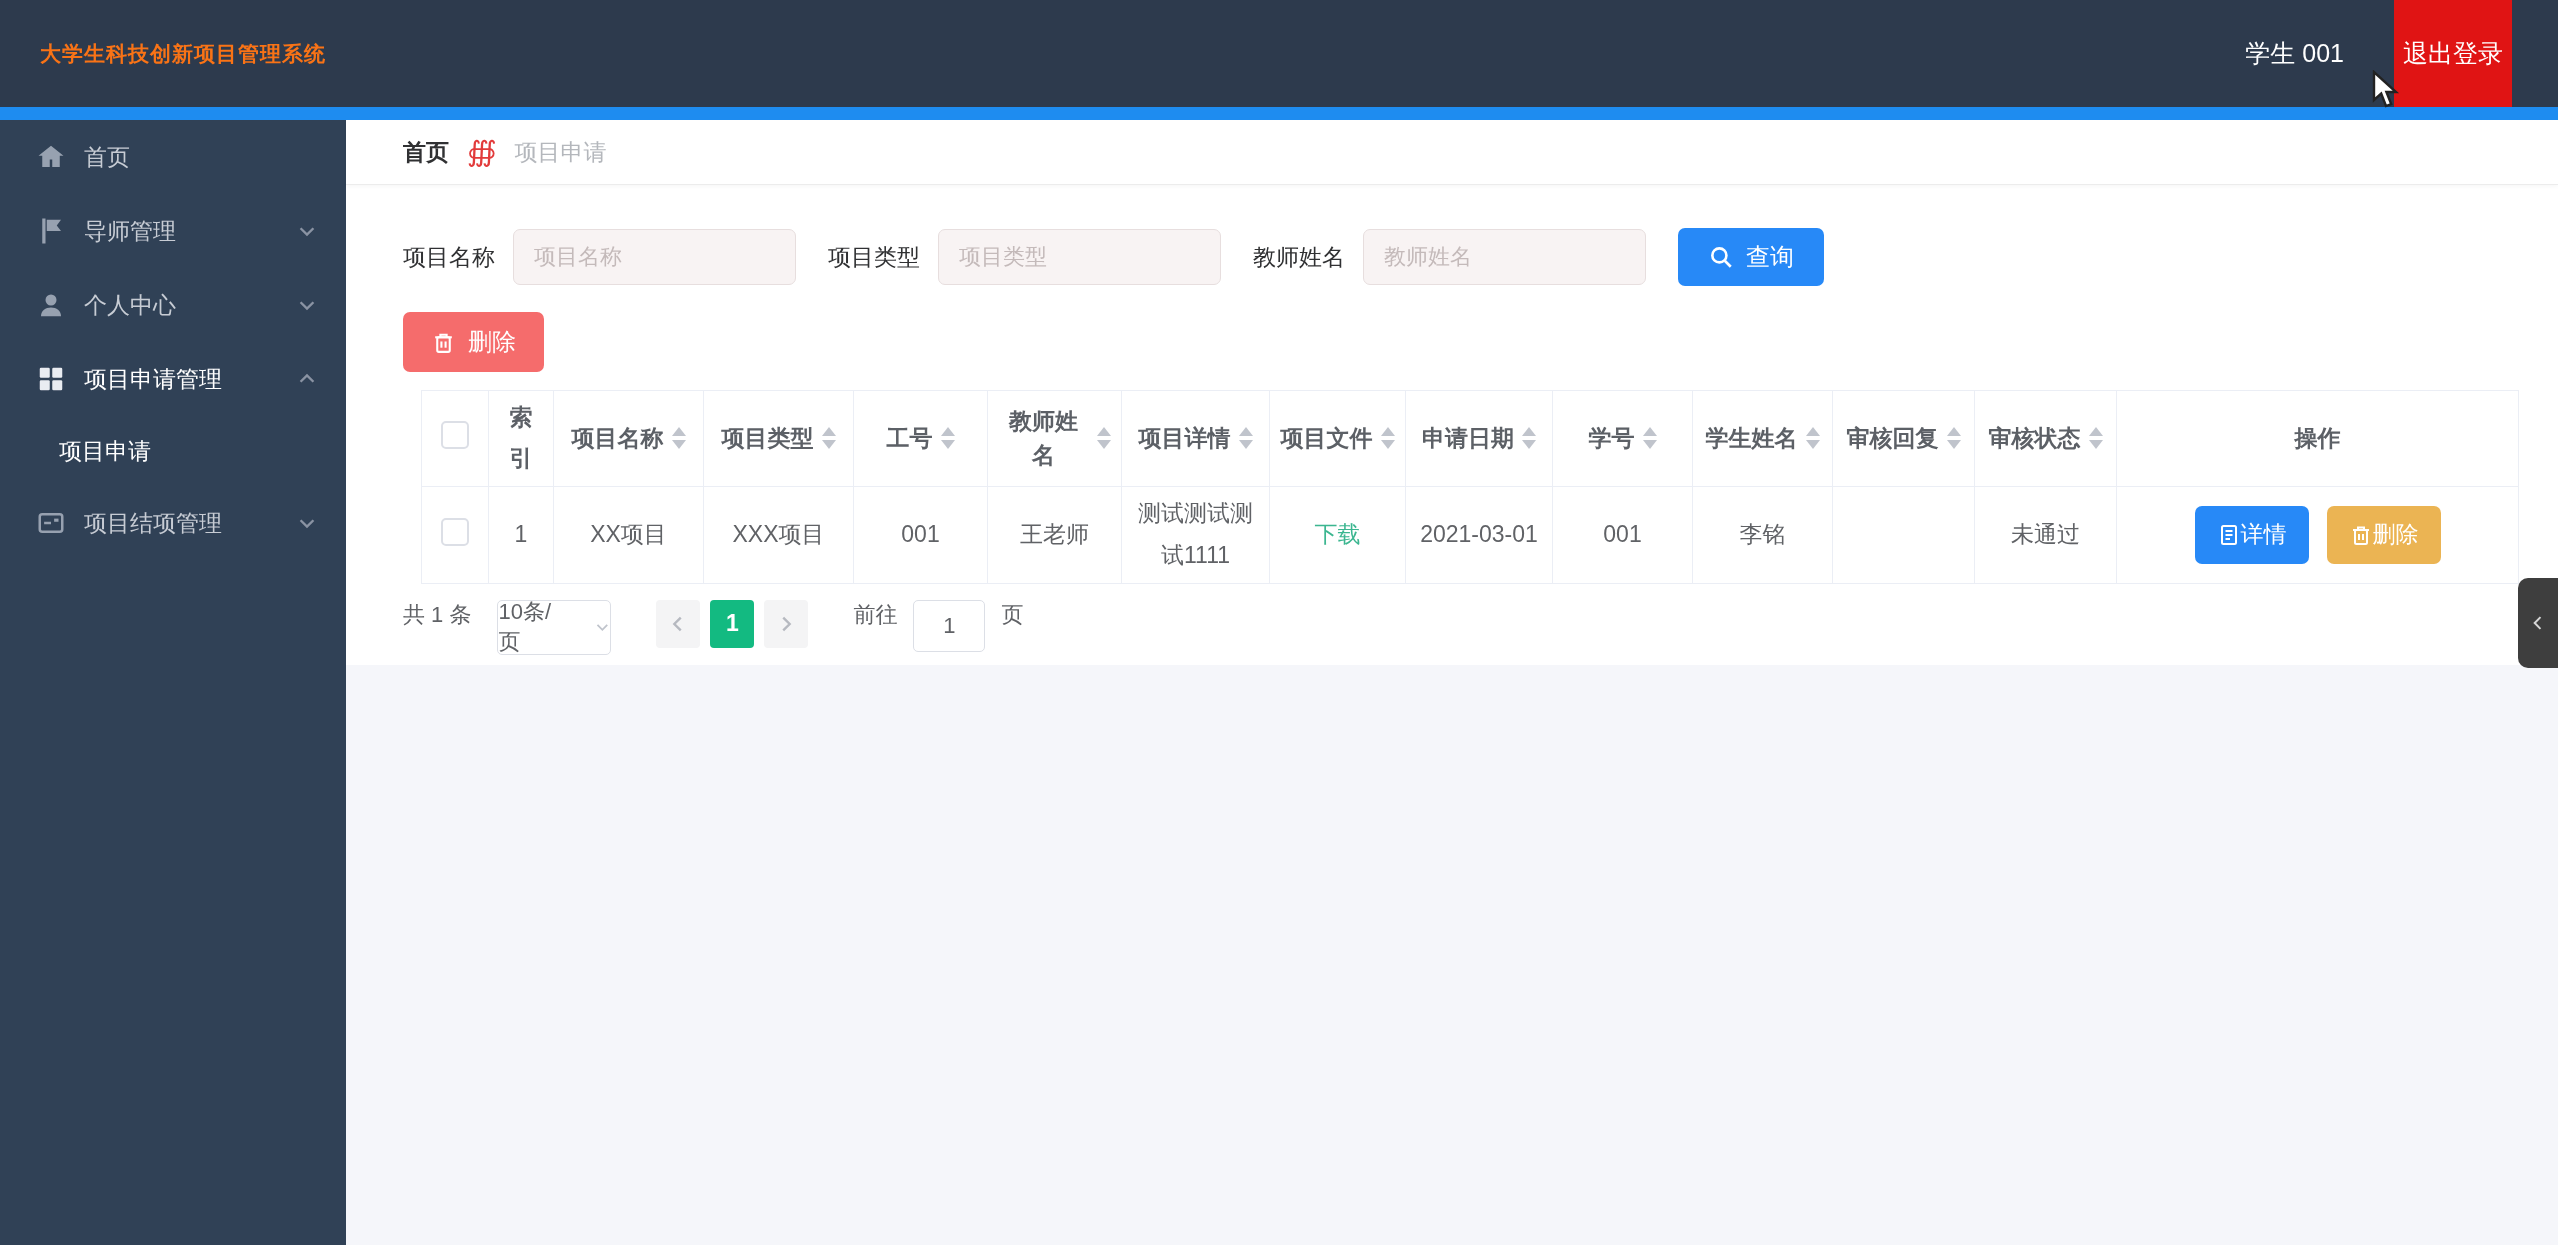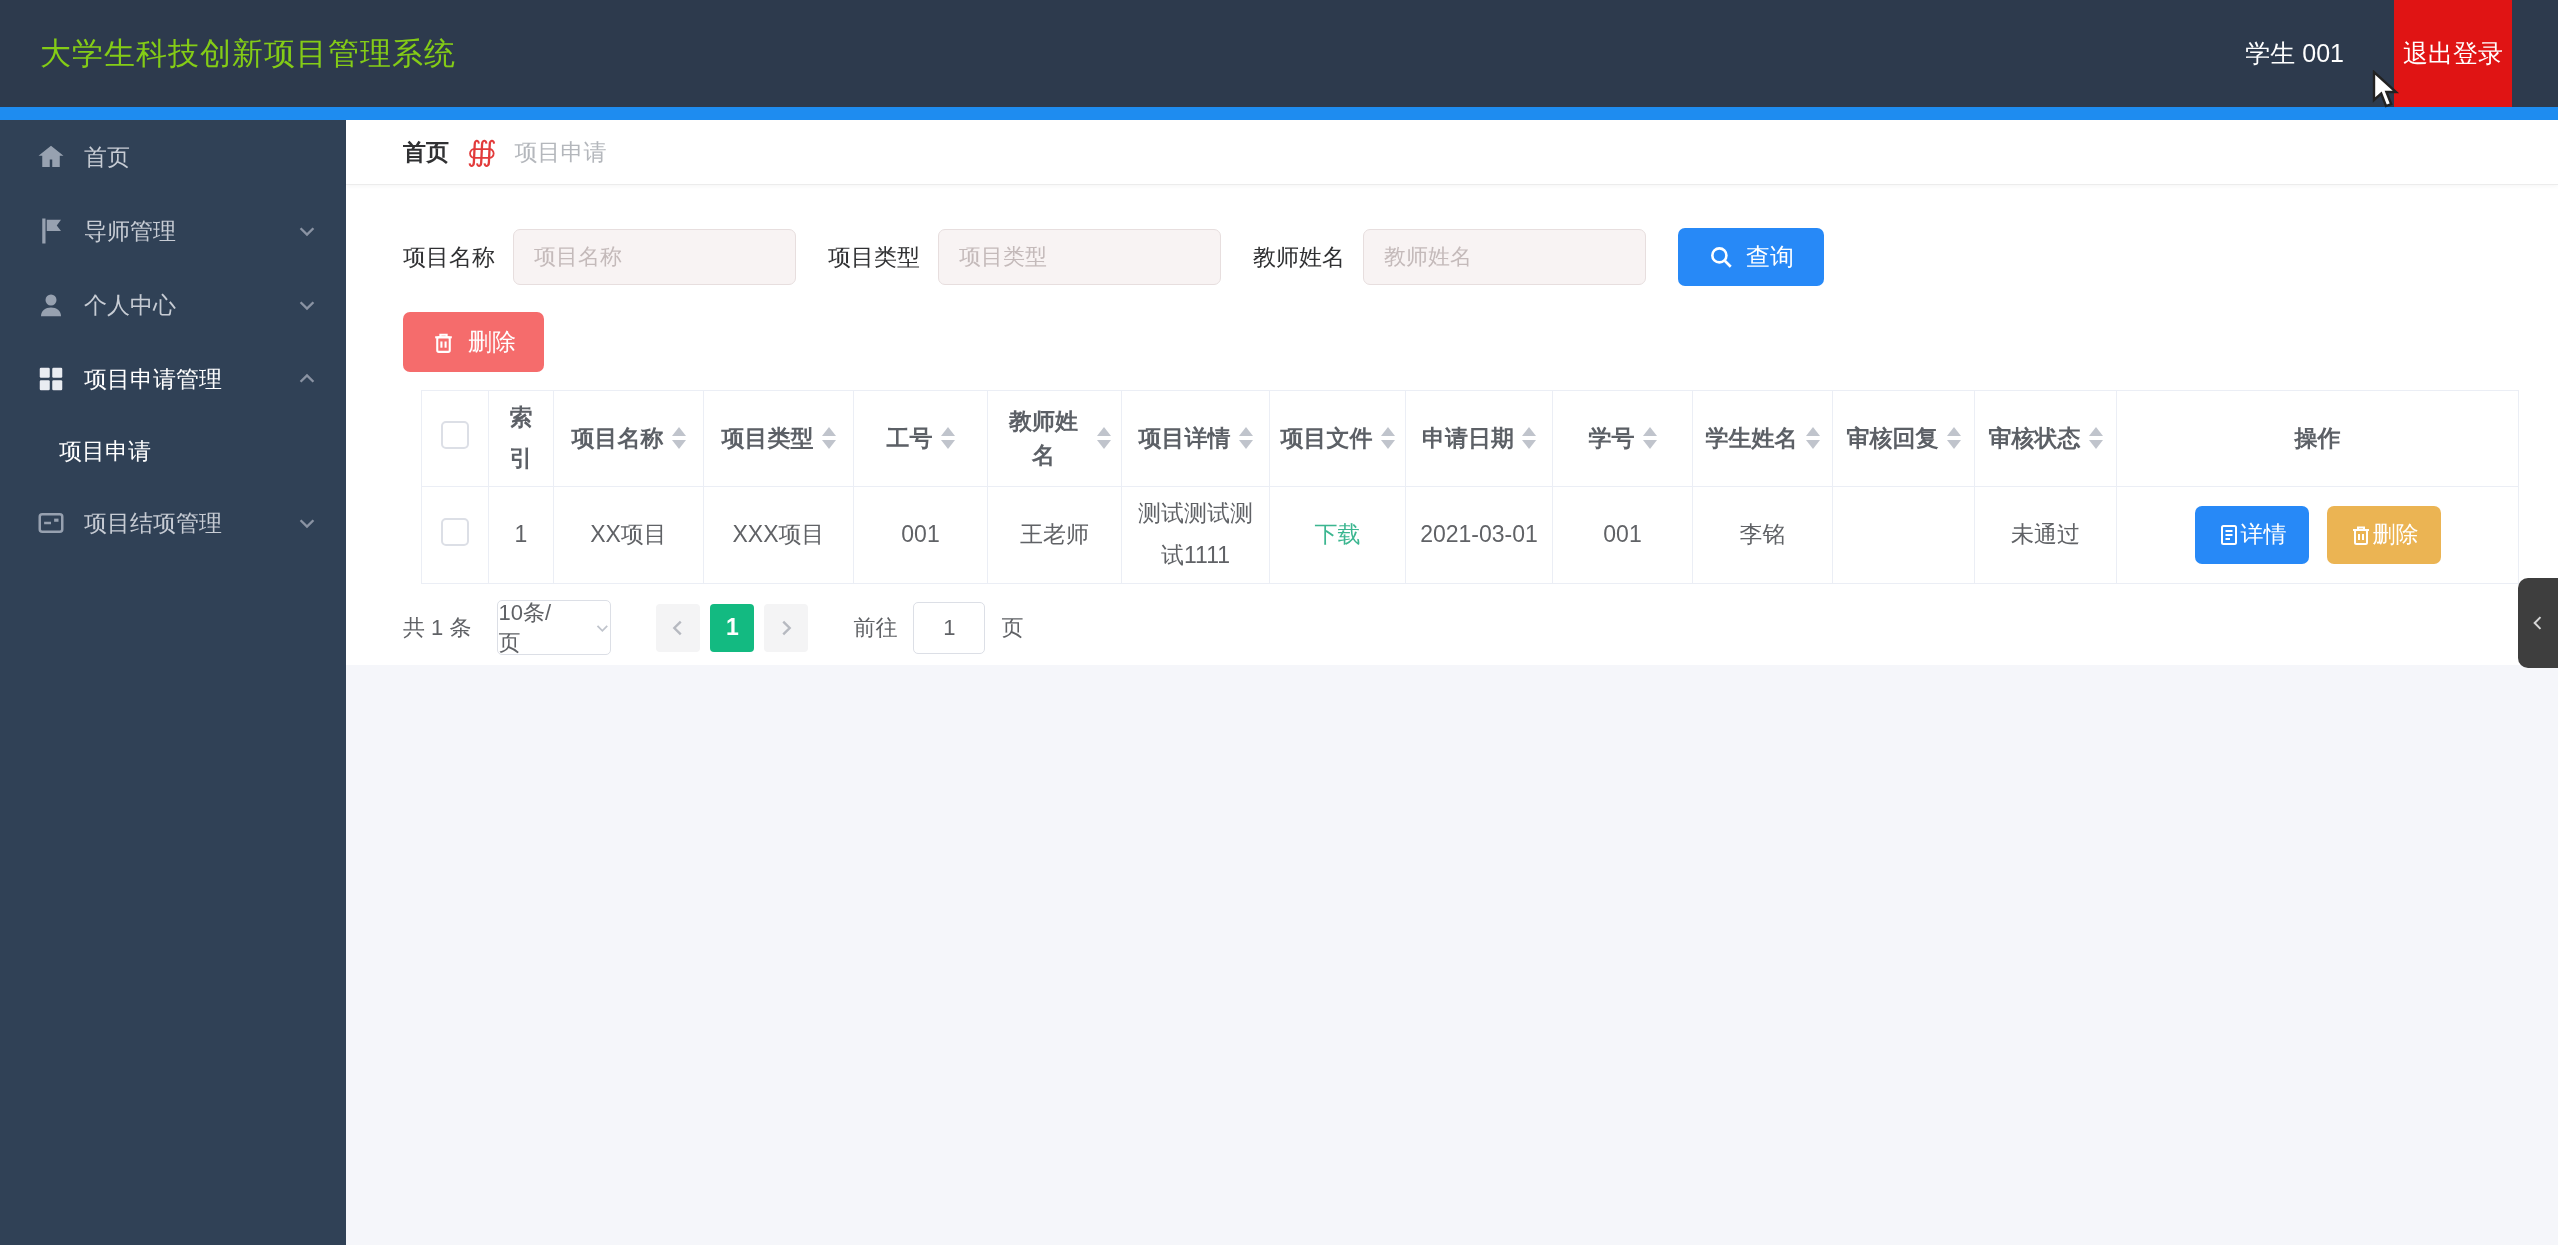--- a/index.html
+++ b/index.html
@@ -2,21 +2,21 @@
 <html><head>
 <meta charset="utf-8">
 <style>
   * { margin:0; padding:0; box-sizing:border-box; }
   html,body { width:2558px; height:1245px; }
   body { font-family:"Liberation Sans","DejaVu Sans",sans-serif; background:#f5f6fa; overflow:hidden; }
   .app { position:relative; width:2558px; height:1245px; background:#f5f6fa; }
 
   
   .topbar { position:absolute; left:0; top:0; width:2558px; height:107px; background:#2d3a4d; display:flex; align-items:center; }
-  .topbar-title { color:#84cc16; font-size:31px; font-weight:normal; margin-left:40px; letter-spacing:1px; }
+  .topbar-title { color:#f97316; font-size:21px; font-weight:bold; margin-left:40px; letter-spacing:1px; }
   .topbar-right { position:absolute; right:46px; top:0; height:107px; display:flex; align-items:center; }
   .topbar-user { color:#ffffff; font-size:25px; margin-right:50px; }
   .logout-btn { width:118px; height:107px; background:#e01414; color:#ffffff; font-size:25px; display:flex; align-items:center; justify-content:center; border:none; cursor:pointer; }
   .accentbar { position:absolute; left:0; top:107px; width:2558px; height:13px; background:#1e8cf0; }
 
   
   .sidebar { position:absolute; left:0; top:120px; width:346px; height:1125px; background:#304156; }
   .menu-item { height:74px; display:flex; align-items:center; padding-left:36px; color:#c7ccd4; font-size:23px; cursor:pointer; position:relative; }
   .menu-item .mi-icon { width:30px; height:30px; margin-right:18px; color:#97a1b0; flex:0 0 auto; }
   .menu-item.active-parent { color:#ffffff; }
@@ -56,21 +56,21 @@
   .checkbox { display:inline-block; width:28px; height:28px; border:2px solid #dcdfe6; border-radius:5px; background:#ffffff; cursor:pointer; }
   .link-green { color:#3cb690; font-size:23px; cursor:pointer; text-decoration:none; }
   .cell-wrap { line-height:1.8; }
   .op-cell { display:flex; align-items:center; justify-content:center; gap:18px; }
   .op-btn { height:58px; padding:0 22px; border:none; border-radius:7px; color:#ffffff; font-size:23px; display:flex; align-items:center; cursor:pointer; }
   .op-btn svg { width:24px; height:24px; }
   .op-detail { background:#2789f7; }
   .op-delete { background:#ebb453; }
 
   
-  .pagination { display:flex; align-items:center; margin:16px 0 0 57px; height:56px; font-size:22px; color:#606266; }
+  .pagination { display:flex; align-items:flex-start; margin:16px 0 0 57px; height:56px; font-size:22px; color:#606266; }
   .pg-total { margin-right:26px; }
   .pg-size { width:114px; height:55px; background:#ffffff; border:1px solid #dcdfe6; border-radius:5px; display:flex; align-items:center; justify-content:center; gap:26px; color:#606266; cursor:pointer; margin-right:40px; }
   .pg-size svg { width:18px; height:18px; color:#c0c4cc; }
   .pg-btn { width:44px; height:48px; background:#f4f4f5; border:none; border-radius:4px; color:#b6b9c0; font-size:24px; display:flex; align-items:center; justify-content:center; cursor:pointer; margin:0 5px; }
   .pg-page { width:44px; height:48px; background:#13ba81; border:none; border-radius:4px; color:#ffffff; font-size:23px; font-weight:bold; display:flex; align-items:center; justify-content:center; cursor:pointer; margin:0 5px; }
   .pg-goto { margin-left:40px; margin-right:16px; }
   .pg-input { width:72px; height:52px; border:1px solid #dcdfe6; border-radius:5px; text-align:center; font-size:22px; color:#606266; outline:none; font-family:inherit; margin-right:16px; }
 
   
   .collapse-tab { position:absolute; left:2518px; top:578px; width:40px; height:90px; background:#3e3e3e; border-radius:10px 0 0 10px; display:flex; align-items:center; justify-content:center; cursor:pointer; }

